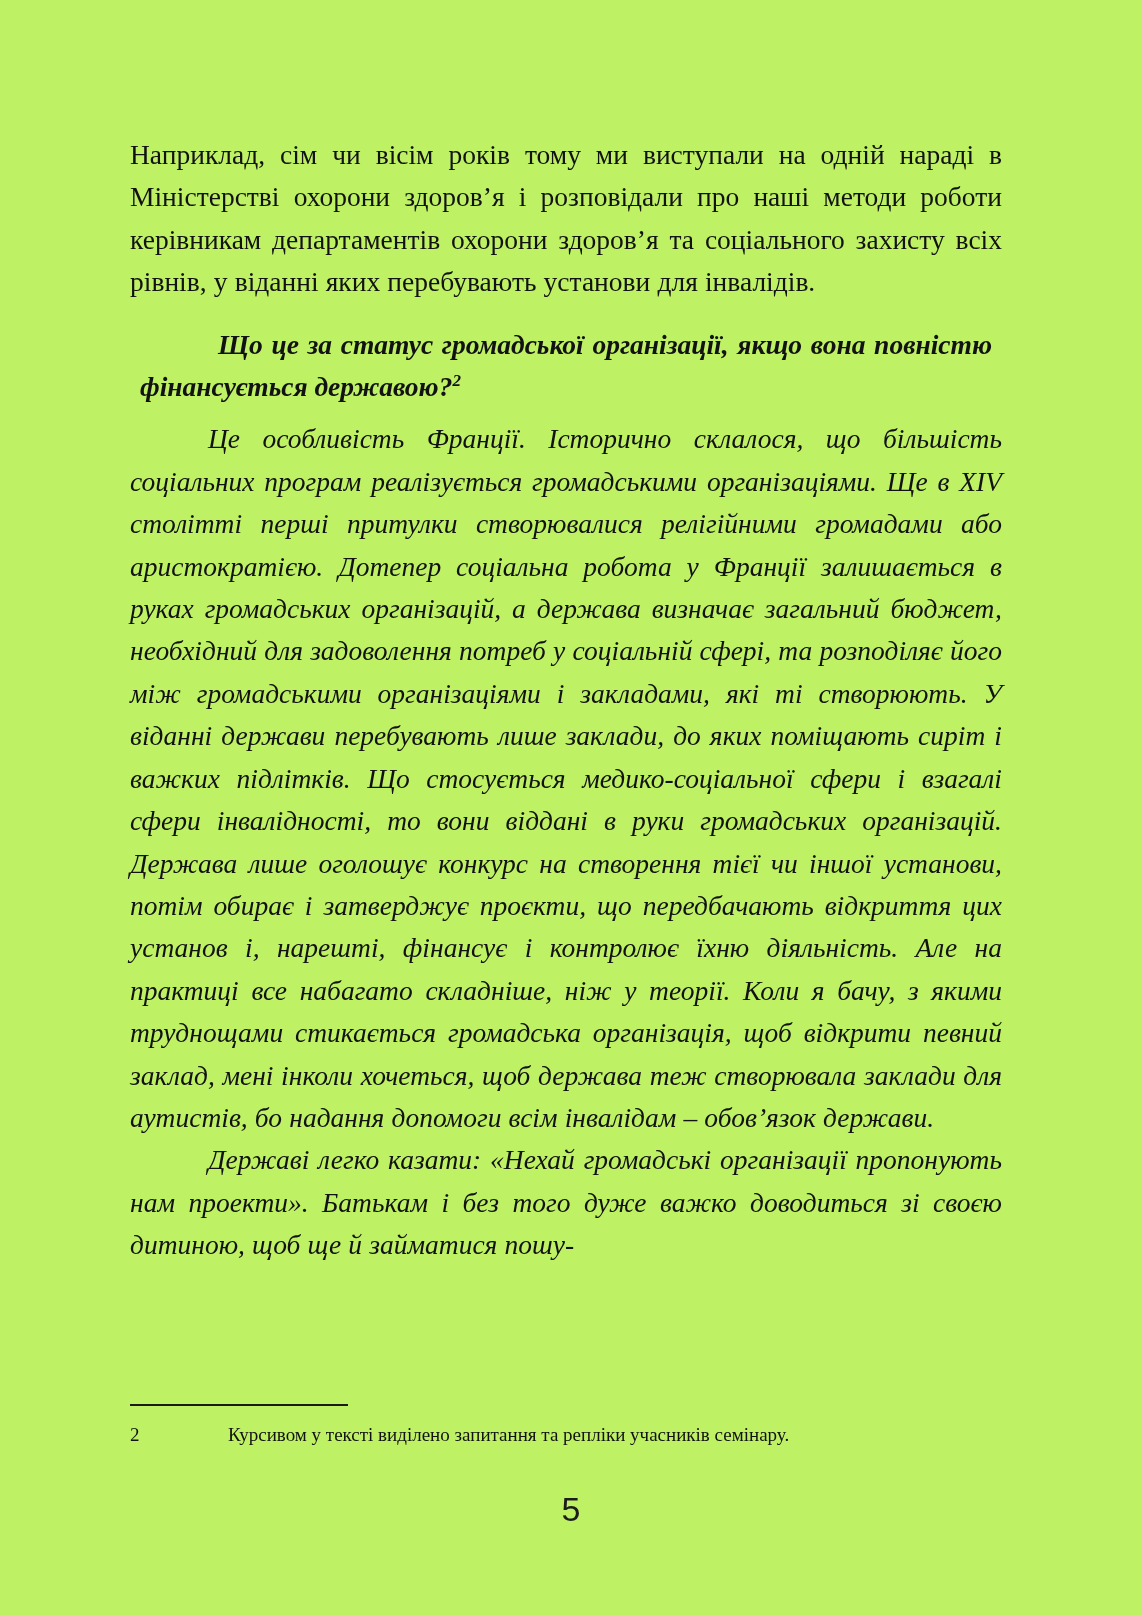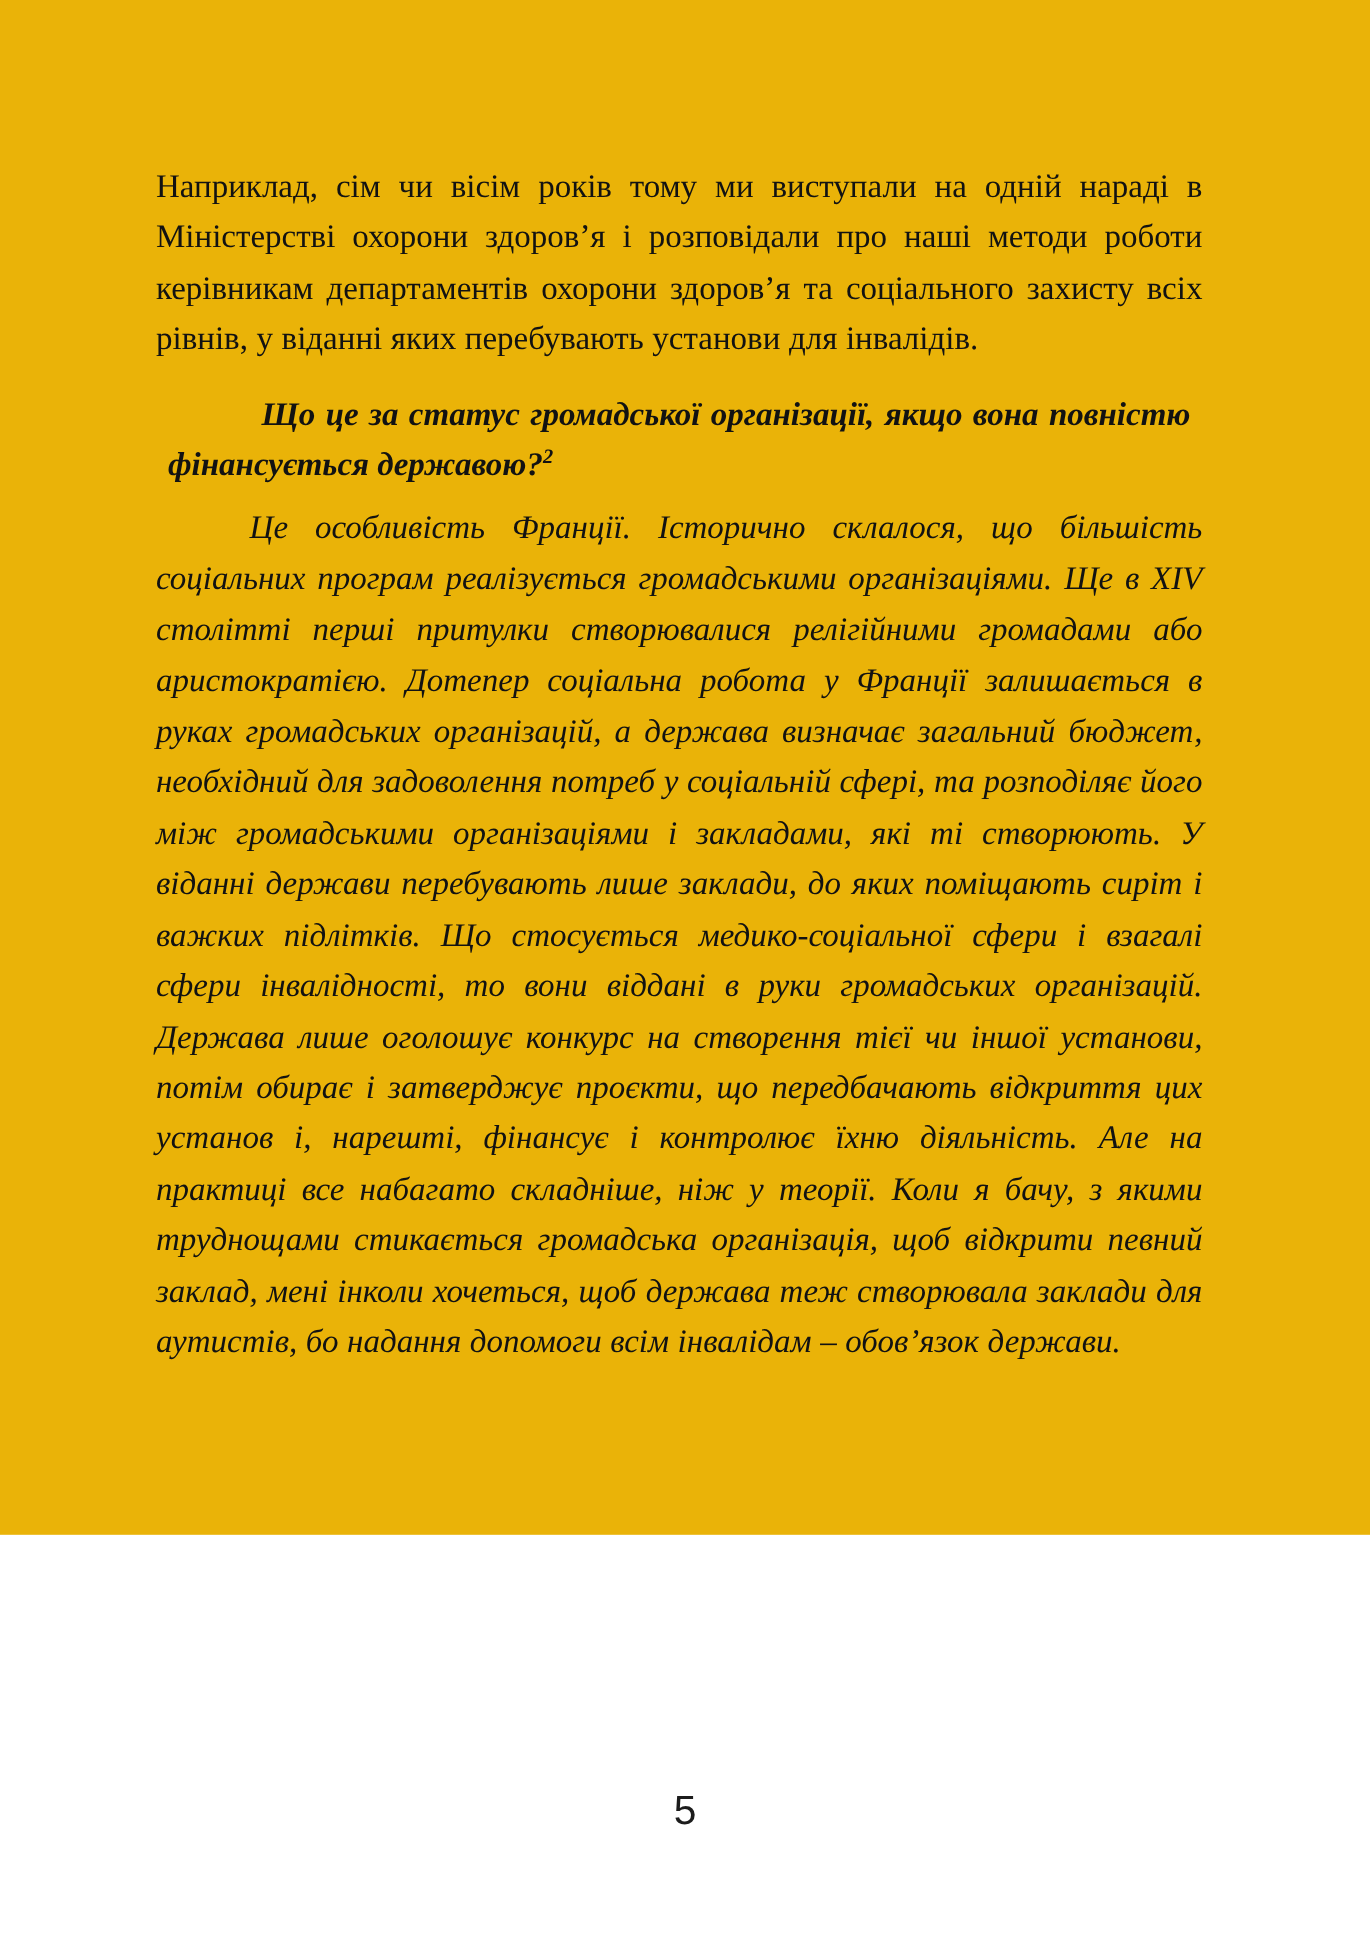--- a/index.html
+++ b/index.html
@@ -16,22 +16,22 @@
     font-family: "Liberation Serif", "DejaVu Serif", serif;
     color: #121212;
     -webkit-font-smoothing: antialiased;
   }
 
   .page {
     position: absolute;
     top: 0;
     left: 0;
     width: 1142px;
-    height: 1279px;
-    background: #eab308;
+    height: 1615px;
+    background: #bef264;
   }
 
   .text-column {
     position: absolute;
     left: 130px;
     top: 134px;
     width: 872px;
   }
 
   p.body-par {
@@ -126,19 +126,26 @@
 <div class="page">
 
   <div class="text-column">
 
     <p class="body-par">Наприклад, сім чи вісім років тому ми виступали на одній нараді в Міністерстві охорони здоров’я і розповідали про наші методи роботи керівникам департаментів охорони здоров’я та соціального захисту всіх рівнів, у віданні яких перебувають установи для інвалідів.</p>
 
     <p class="question"><span>Що це за статус громадської організації, якщо вона повністю фінансується державою?</span><span class="footnote-ref">2</span></p>
 
     <p class="body-par indented par-gap">Це особливість Франції. Історично склалося, що більшість соціальних програм реалізується громадськими організаціями. Ще в XIV столітті перші притулки створювалися релігійними громадами або аристократією. Дотепер соціальна робота у Франції залишається в руках громадських організацій, а держава визначає загальний бюджет, необхідний для задоволення потреб у соціальній сфері, та розподіляє його між громадськими організаціями і закладами, які ті створюють. У віданні держави перебувають лише заклади, до яких поміщають сиріт і важких підлітків. Що стосується медико-соціальної сфери і взагалі сфери інвалідності, то вони віддані в руки громадських організацій. Держава лише оголошує конкурс на створення тієї чи іншої установи, потім обирає і затверджує проєкти, що передбачають відкриття цих установ і, нарешті, фінансує і контролює їхню діяльність. Але на практиці все набагато складніше, ніж у теорії. Коли я бачу, з якими труднощами стикається громадська організація, щоб відкрити певний заклад, мені інколи хочеться, щоб держава теж створювала заклади для аутистів, бо надання допомоги всім інвалідам – обов’язок держави.</p>
 
+    <p class="body-par indented par-gap">Державі легко казати: «Нехай громадські організації пропонують нам проекти». Батькам і без того дуже важко доводиться зі своєю дитиною, щоб ще й займатися пошу-</p>
 
   </div>
 
+  <div class="footnote-area">
+    <div class="footnote-rule"></div>
+    <div class="footnote-row">
+      <span class="footnote-num">2</span><span class="footnote-text">Курсивом у тексті виділено запитання та репліки учасників семінару.</span>
+    </div>
+  </div>
 
   <div class="page-number">5</div>
 
 </div>
 
 </body></html>

